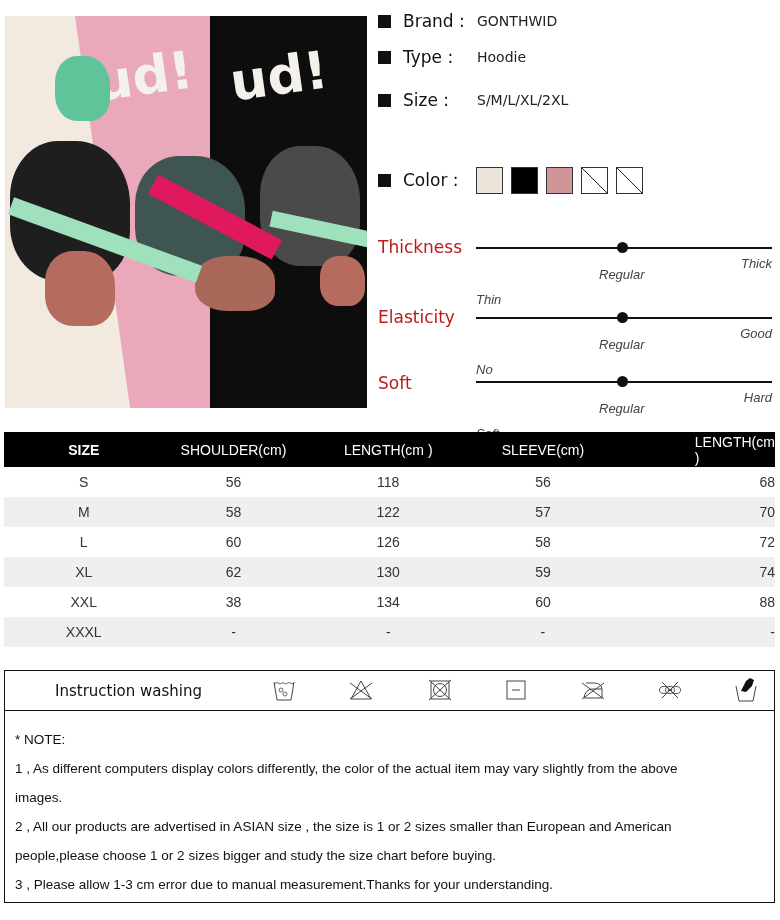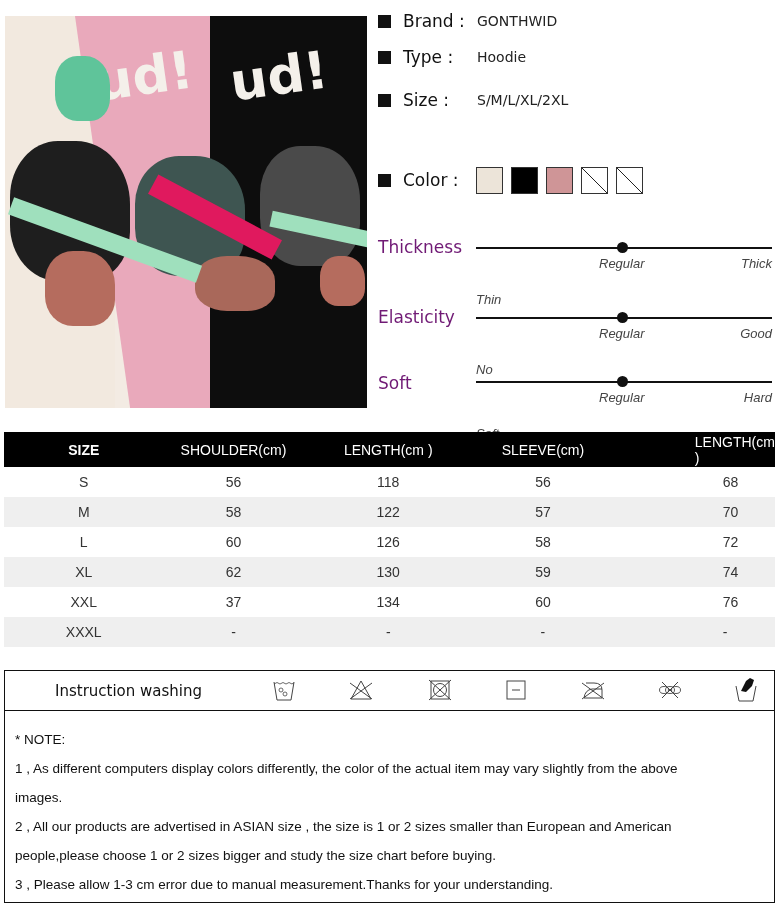--- a/index.html
+++ b/index.html
@@ -22,40 +22,40 @@
   .spec-row { position: absolute; left: 378px; display: flex; align-items: center; }
   .bullet { width: 13px; height: 13px; background: #111; margin-right: 12px; display: inline-block; }
   .spec-label { font-size: 17px; color: #111; width: 64px; white-space: nowrap; }
   .spec-value { font-size: 14px; color: #222; position: absolute; left: 99px; white-space: nowrap; text-align: right; }
 
   .swatches { position: absolute; left: 476px; top: 167px; display: flex; gap: 8px; }
   .swatch { width: 27px; height: 27px; border: 1px solid #333; position: relative; overflow: hidden; }
   .swatch svg { position: absolute; left: 0; top: 0; }
 
   
-  .scale-label { position: absolute; left: 378px; font-size: 17px; color: #701a75; }
+  .scale-label { position: absolute; left: 378px; font-size: 17px; color: #b91c1c; }
   .scale { position: absolute; left: 476px; width: 296px; }
   .scale .line { position: absolute; left: 0; right: 0; top: 0; height: 2px; background: #111; }
   .scale .dot { position: absolute; width: 11px; height: 11px; border-radius: 50%; background: #111; top: -5px; left: 141px; }
   .scale .tick-label { position: absolute; top: 9px; font-size: 13px; font-style: italic; color: #444; font-family: "Liberation Sans", sans-serif; }
   .scale .tl-left { left: 0; margin-top: 36px; }
-  .scale .tl-mid { left: 123px; }
+  .scale .tl-mid { left: 123px; margin-top: 11px; }
   .scale .tl-right { right: 0; }
 
   
   .size-table { position: absolute; left: 4px; top: 432px; width: 771px; border-collapse: collapse; font-family: "Liberation Sans", sans-serif; }
   .size-table th { background: #000; color: #fff; height: 35px; font-size: 14px; font-weight: normal; }
   .size-table th.size-col { font-weight: bold; }
   .size-table td { height: 30px; font-size: 14px; color: #333; text-align: center; }
   .size-table tr.alt td { background: #efefef; }
   .size-table .c0 { width: 160px; }
   .size-table .c1 { width: 140px; }
   .size-table .c2 { width: 170px; }
   .size-table .c3 { width: 140px; }
-  .size-table .c4 { width: 161px; text-align: left; padding-left: 110px; }
+  .size-table .c4 { width: 161px; text-align: right; padding-left: 110px; }
   .size-table th.c4 { text-align: left; padding-left: 82px; }
 
   
   .wash-box { position: absolute; left: 4px; top: 670px; width: 771px; height: 233px; border: 1.5px solid #111; }
   .wash-head { height: 40px; border-bottom: 1.5px solid #111; position: relative; display: flex; align-items: center; }
   .wash-title { position: absolute; left: 50px; top: 11px; font-size: 15px; color: #111; }
   .wash-icon { position: absolute; top: 6px; width: 26px; height: 26px; }
   .notes { padding: 14px 10px 0 10px; font-size: 13.5px; color: #111; line-height: 29px; font-family: "Liberation Sans", sans-serif; }
   .notes p { white-space: nowrap; }
 </style>
@@ -176,24 +176,24 @@
     </tr>
     <tr class="alt">
       <td class="c0">XL</td>
       <td class="c1">62</td>
       <td class="c2">130</td>
       <td class="c3">59</td>
       <td class="c4">74</td>
     </tr>
     <tr>
       <td class="c0">XXL</td>
-      <td class="c1">37</td>
+      <td class="c1">38</td>
       <td class="c2">134</td>
       <td class="c3">60</td>
-      <td class="c4">76</td>
+      <td class="c4">88</td>
     </tr>
     <tr class="alt">
       <td class="c0">XXXL</td>
       <td class="c1">-</td>
       <td class="c2">-</td>
       <td class="c3">-</td>
       <td class="c4">-</td>
     </tr>
   </tbody>
 </table>

